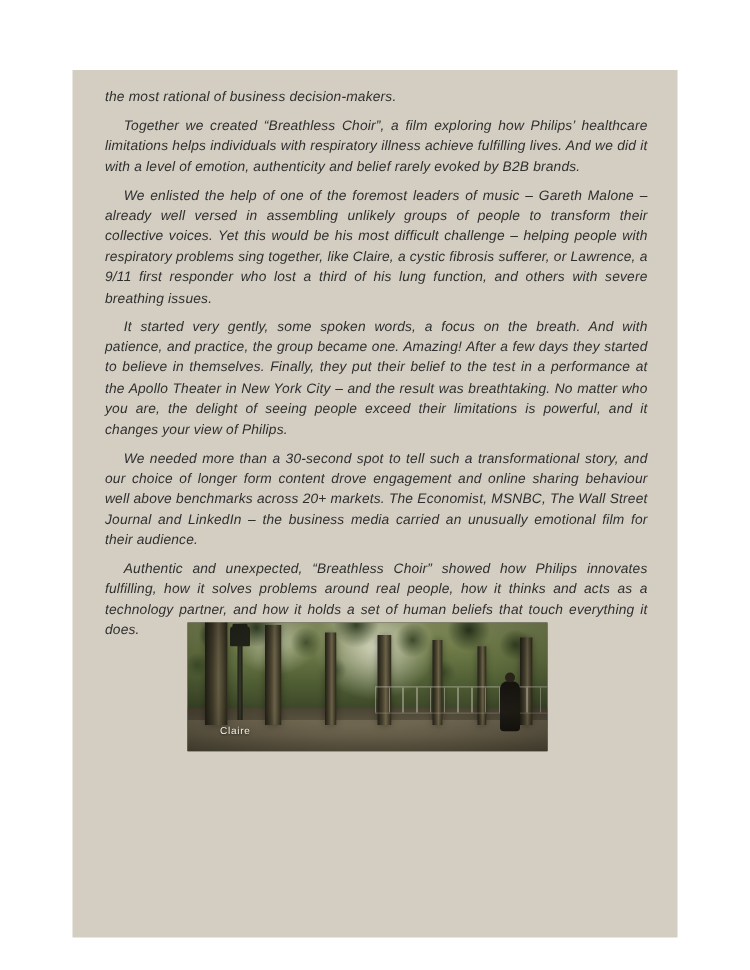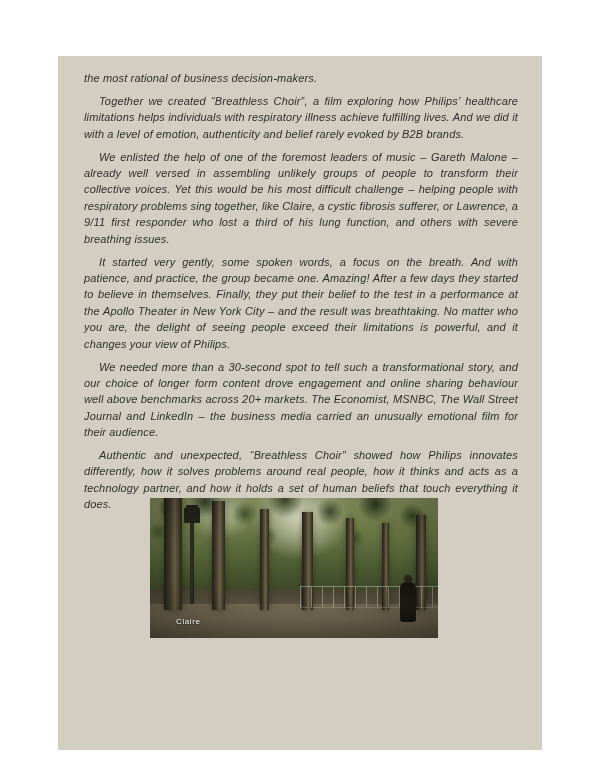--- a/index.html
+++ b/index.html
@@ -48,21 +48,21 @@
     margin-top: 6.5px;
   }
   .para.indent {
     text-indent: 15px;
   }
   .photo-wrap {
     position: absolute;
     left: 92px;
     top: 442px;
     width: 288px;
-    height: 140px;
+    height: 103px;
     overflow: hidden;
     background: #2b3025;
   }
   .photo {
     position: absolute;
     inset: 0;
     overflow: hidden;
   }
   
   .sky {
@@ -181,21 +181,21 @@
 
 <div class="page">
   <div class="doc-panel">
 
     <div class="doc-body">
       <p class="para">the most rational of business decision-makers.</p>
       <p class="para indent">Together we created “Breathless Choir”, a film exploring how Philips’ healthcare limitations helps individuals with respiratory illness achieve fulfilling lives. And we did it with a level of emotion, authenticity and belief rarely evoked by B2B brands.</p>
       <p class="para indent">We enlisted the help of one of the foremost leaders of music – Gareth Malone – already well versed in assembling unlikely groups of people to transform their collective voices. Yet this would be his most difficult challenge – helping people with respiratory problems sing together, like Claire, a cystic fibrosis sufferer, or Lawrence, a 9/11 first responder who lost a third of his lung function, and others with severe breathing issues.</p>
       <p class="para indent">It started very gently, some spoken words, a focus on the breath. And with patience, and practice, the group became one. Amazing! After a few days they started to believe in themselves. Finally, they put their belief to the test in a performance at the Apollo Theater in New York City – and the result was breathtaking. No matter who you are, the delight of seeing people exceed their limitations is powerful, and it changes your view of Philips.</p>
       <p class="para indent">We needed more than a 30-second spot to tell such a transformational story, and our choice of longer form content drove engagement and online sharing behaviour well above benchmarks across 20+ markets. The Economist, MSNBC, The Wall Street Journal and LinkedIn – the business media carried an unusually emotional film for their audience.</p>
-      <p class="para indent">Authentic and unexpected, “Breathless Choir” showed how Philips innovates differently, how it solves problems around real people, how it thinks and acts as a technology partner, and how it holds a set of human beliefs that touch everything it does.</p>
+      <p class="para indent">Authentic and unexpected, “Breathless Choir” showed how Philips innovates fulfilling, how it solves problems around real people, how it thinks and acts as a technology partner, and how it holds a set of human beliefs that touch everything it does.</p>
     </div>
 
     <div class="photo-wrap">
       <div class="photo">
         <div class="sky"></div>
         <div class="canopy"></div>
         <div class="ground"></div>
         <div class="path"></div>
         <div class="trunk t1"></div>
         <div class="trunk t2"></div>

